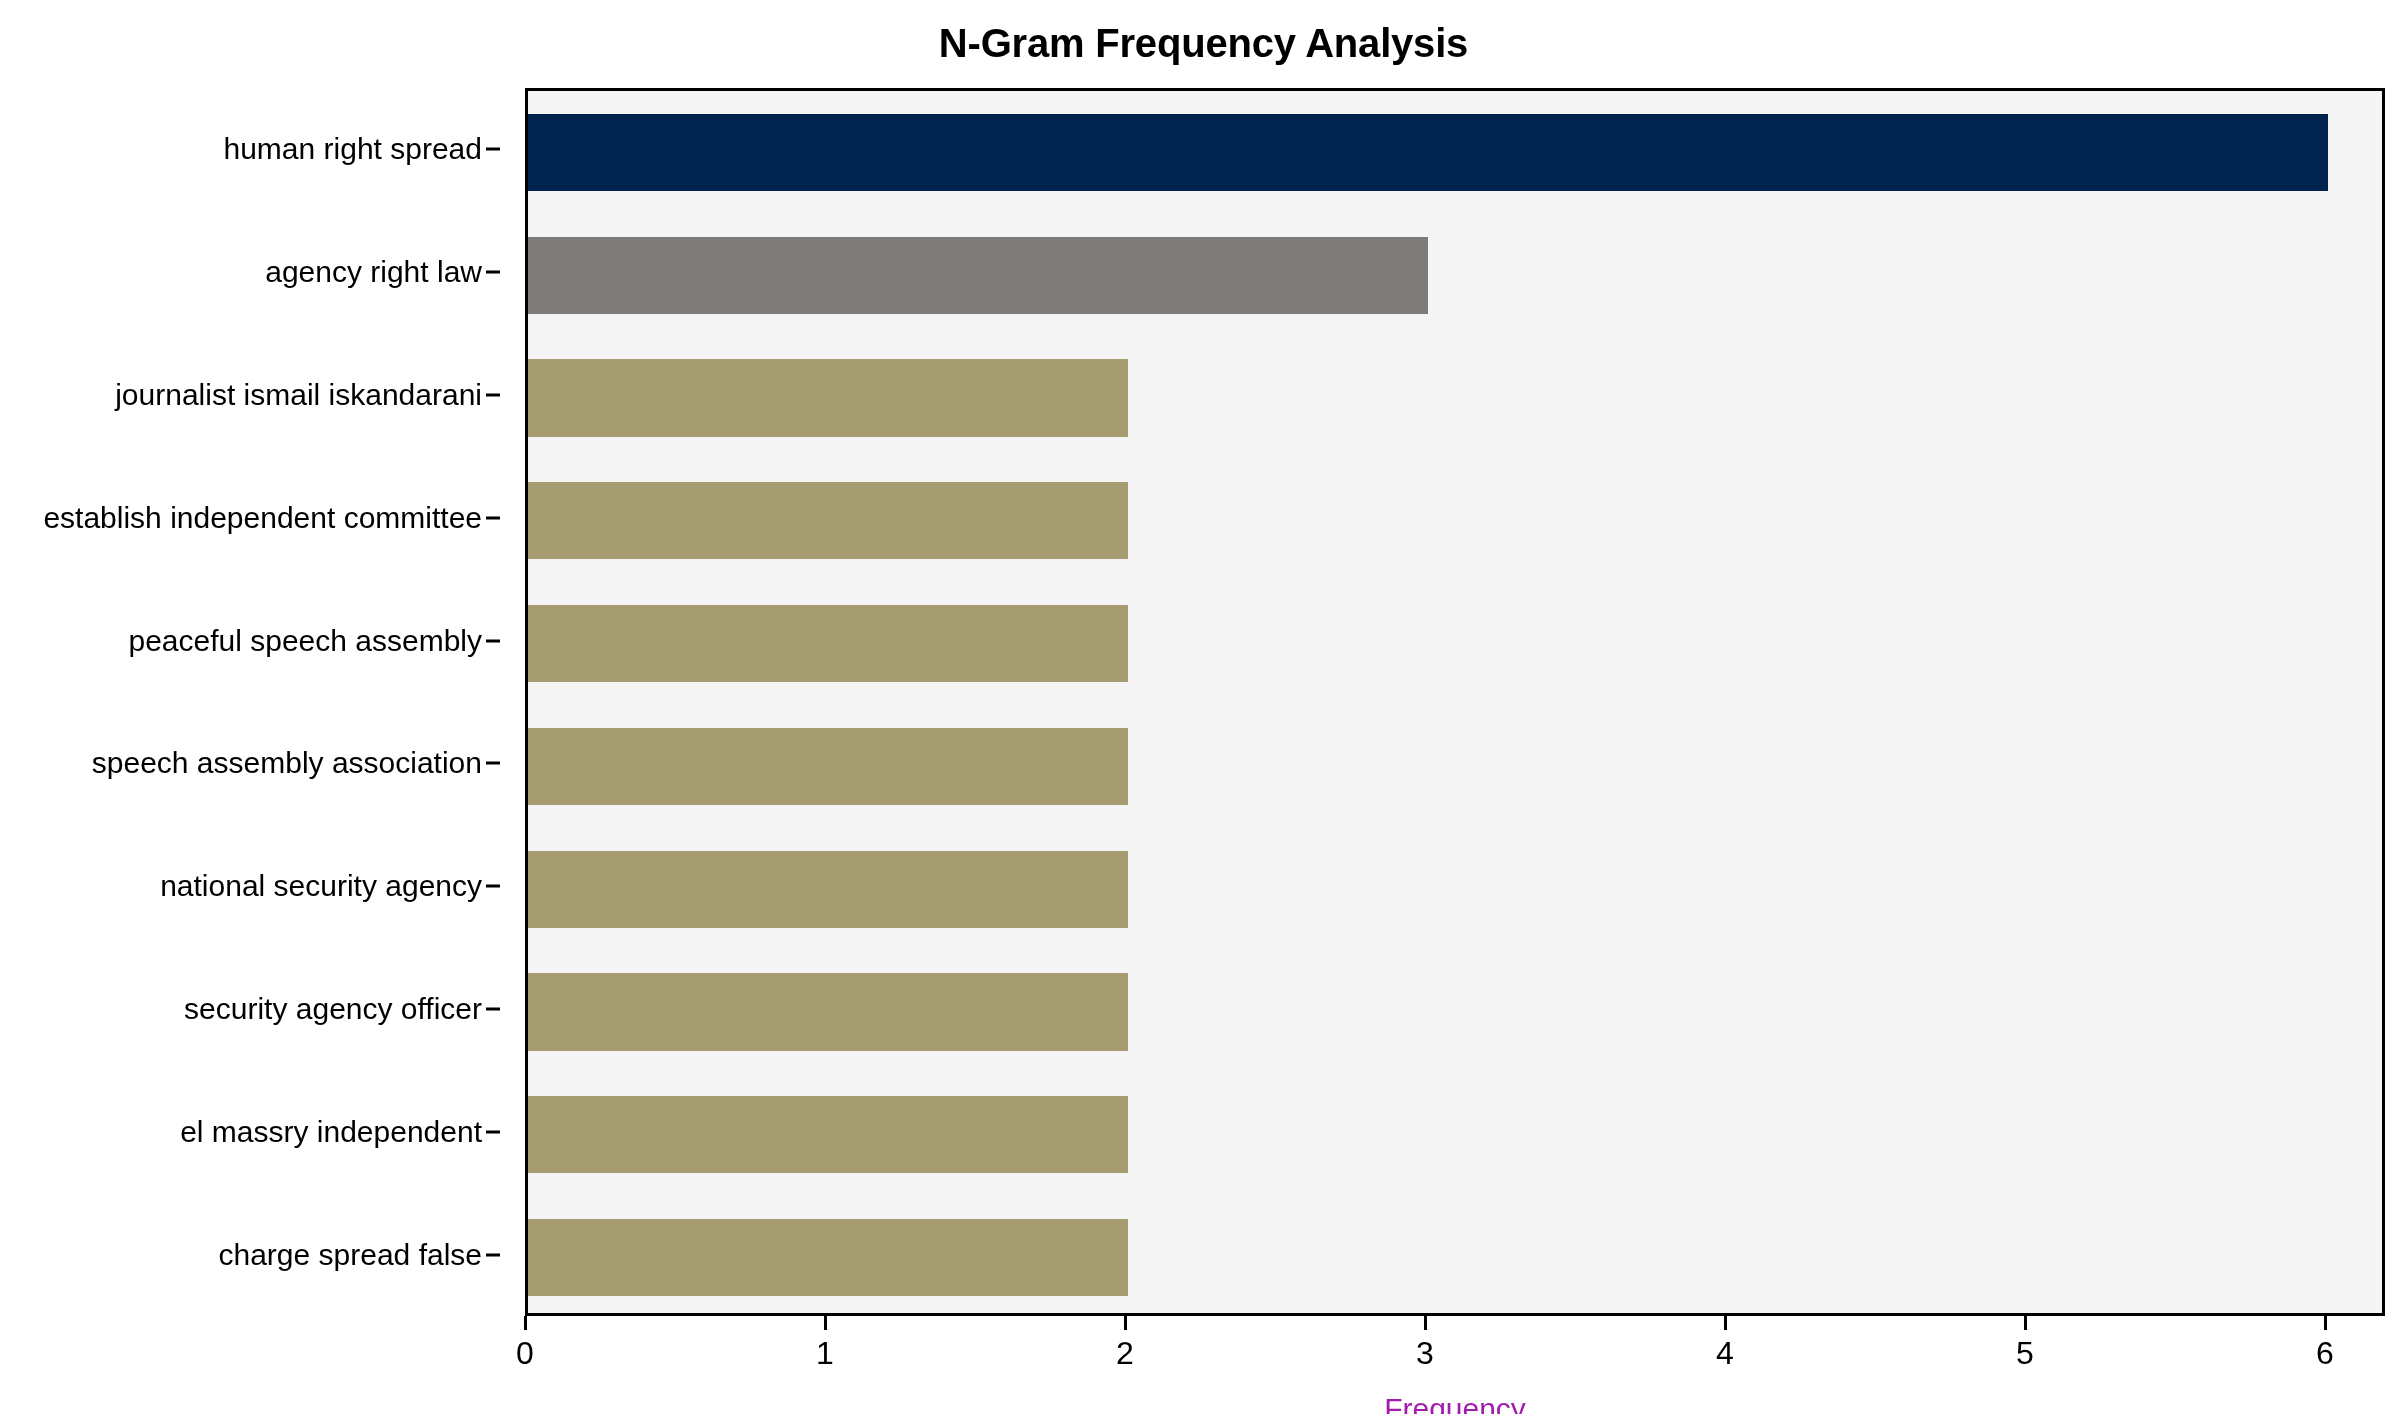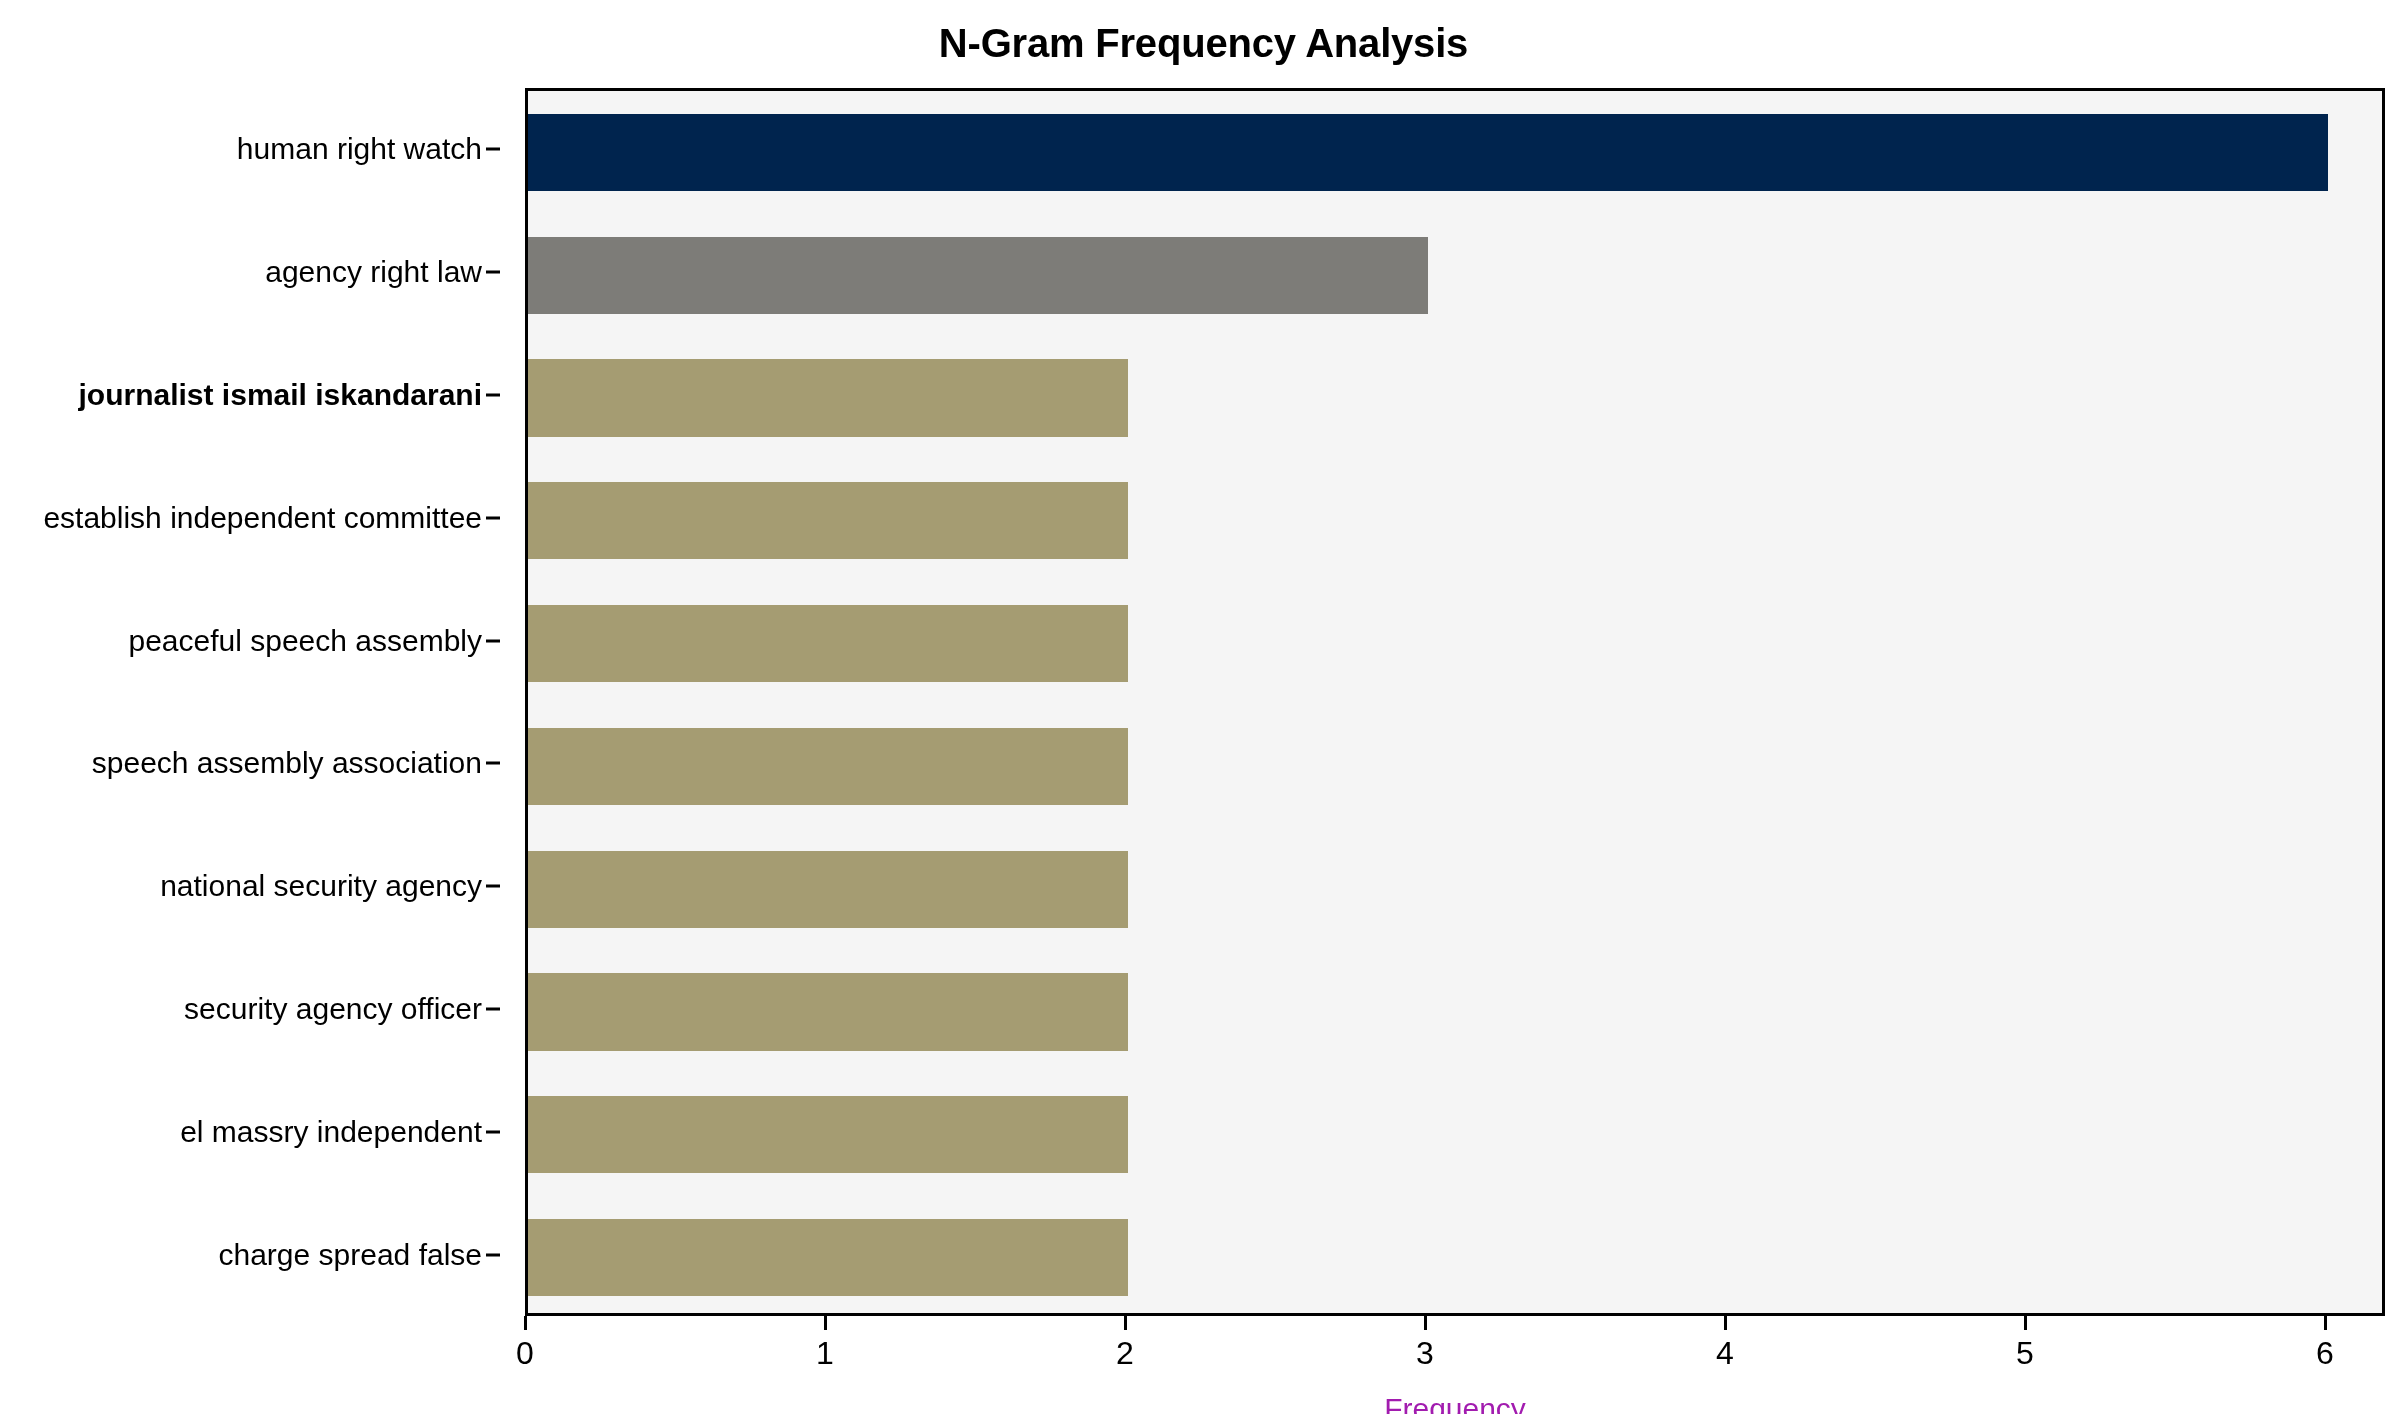--- a/index.html
+++ b/index.html
@@ -142,25 +142,25 @@
         <div class="bar" style="top: 636.718px; height: 77.364px; width: 600px; background: rgb(165, 156, 114);"></div>
         <div class="bar" style="top: 759.518px; height: 77.364px; width: 600px; background: rgb(165, 156, 114);"></div>
         <div class="bar" style="top: 882.318px; height: 77.364px; width: 600px; background: rgb(165, 156, 114);"></div>
         <div class="bar" style="top: 1005.12px; height: 77.364px; width: 600px; background: rgb(165, 156, 114);"></div>
         <div class="bar" style="top: 1127.92px; height: 77.364px; width: 600px; background: rgb(165, 156, 114);"></div>
       </div>
   </div>
 
   <div id="y-axis-labels">
       <div class="y-tick-mark" style="top: 61.4px;"></div>
-      <div class="y-tick-label" style="top: 61.4px;">human right watch</div>
+      <div class="y-tick-label" style="top: 61.4px;">human right spread</div>
       <div class="y-tick-mark" style="top: 184.2px;"></div>
       <div class="y-tick-label" style="top: 184.2px;">agency right law</div>
       <div class="y-tick-mark" style="top: 307px;"></div>
-      <div class="y-tick-label" style="top: 307px; font-weight: bold;">journalist ismail iskandarani</div>
+      <div class="y-tick-label" style="top: 307px;">journalist ismail iskandarani</div>
       <div class="y-tick-mark" style="top: 429.8px;"></div>
       <div class="y-tick-label" style="top: 429.8px;">establish independent committee</div>
       <div class="y-tick-mark" style="top: 552.6px;"></div>
       <div class="y-tick-label" style="top: 552.6px;">peaceful speech assembly</div>
       <div class="y-tick-mark" style="top: 675.4px;"></div>
       <div class="y-tick-label" style="top: 675.4px;">speech assembly association</div>
       <div class="y-tick-mark" style="top: 798.2px;"></div>
       <div class="y-tick-label" style="top: 798.2px;">national security agency</div>
       <div class="y-tick-mark" style="top: 921px;"></div>
       <div class="y-tick-label" style="top: 921px; text-align: center;">security agency officer</div>

